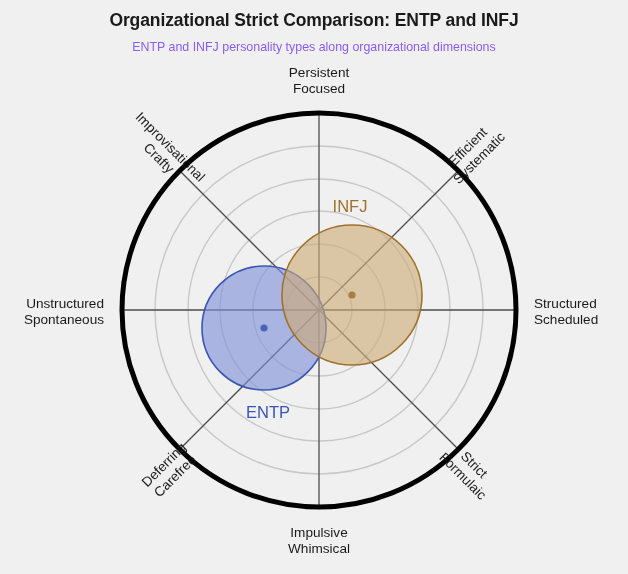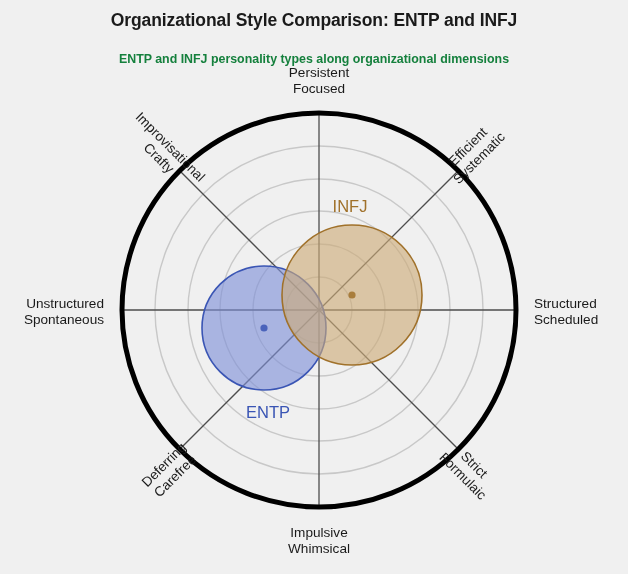--- a/index.html
+++ b/index.html
@@ -32,25 +32,25 @@
   .chart-title {
     margin: 0;
     padding-top: 10px;
     font-size: 17.5px;
     font-weight: bold;
     color: #1a1a1a;
     letter-spacing: -0.1px;
     line-height: 1.25;
   }
   .chart-subtitle {
-    margin: 16px;
+    margin: 4px;
     padding-top: 4px;
     font-size: 12.4px;
-    font-weight: bold;
-    color: #15803d;
+    font-weight: normal;
+    color: #8b5cf6;
     line-height: 1.25;
   }
   svg#plot {
     position: absolute;
     left: 0;
     top: 0;
     width: 628px;
     height: 574px;
     display: block;
   }
@@ -63,21 +63,21 @@
     font-family: "Liberation Sans", sans-serif;
     font-size: 16.5px;
   }
 </style>
 </head>
 <body>
 
 <div id="figure">
 
   <div class="header">
-    <h1 class="chart-title">Organizational Style Comparison: ENTP and INFJ</h1>
+    <h1 class="chart-title">Organizational Strict Comparison: ENTP and INFJ</h1>
     <h2 class="chart-subtitle">ENTP and INFJ personality types along organizational dimensions</h2>
   </div>
 
   <svg id="plot" viewBox="0 0 628 574">
     <g id="grid-rings">
         <circle cx="319" cy="310" r="33" fill="none" stroke="#c8c8c8" stroke-width="1.4"></circle>
         <circle cx="319" cy="310" r="66" fill="none" stroke="#c8c8c8" stroke-width="1.4"></circle>
         <circle cx="319" cy="310" r="99" fill="none" stroke="#c8c8c8" stroke-width="1.4"></circle>
         <circle cx="319" cy="310" r="131" fill="none" stroke="#c8c8c8" stroke-width="1.4"></circle>
         <circle cx="319" cy="310" r="164" fill="none" stroke="#c8c8c8" stroke-width="1.4"></circle>

